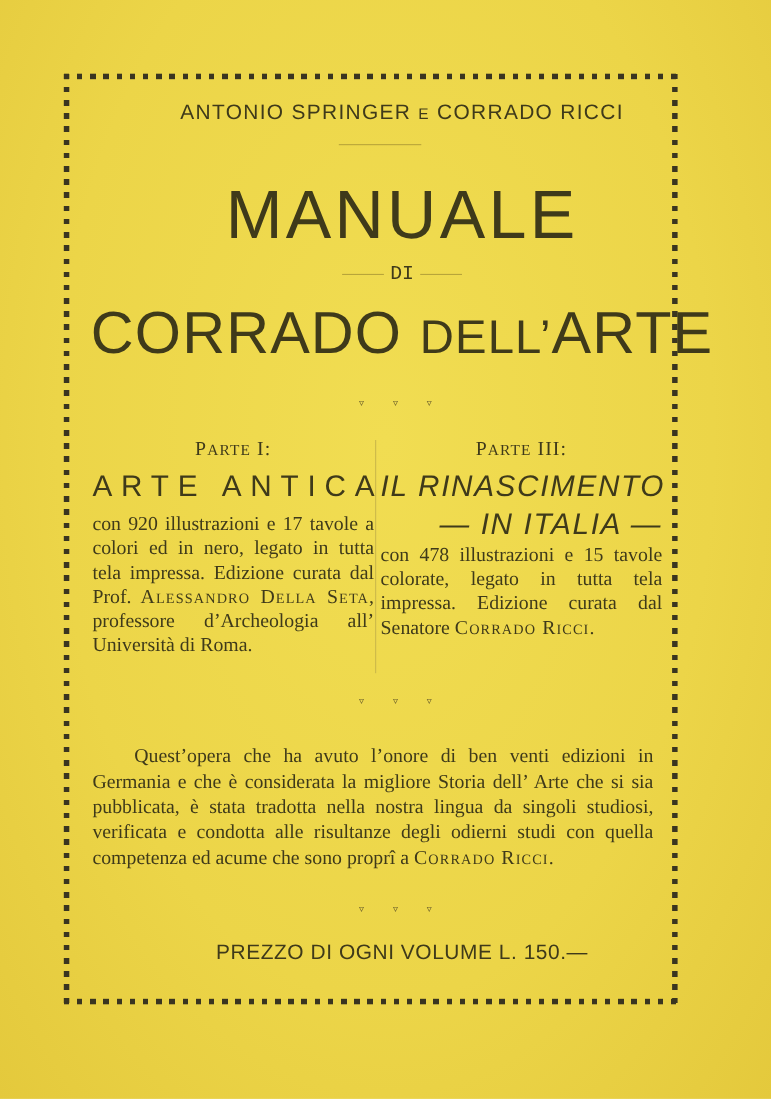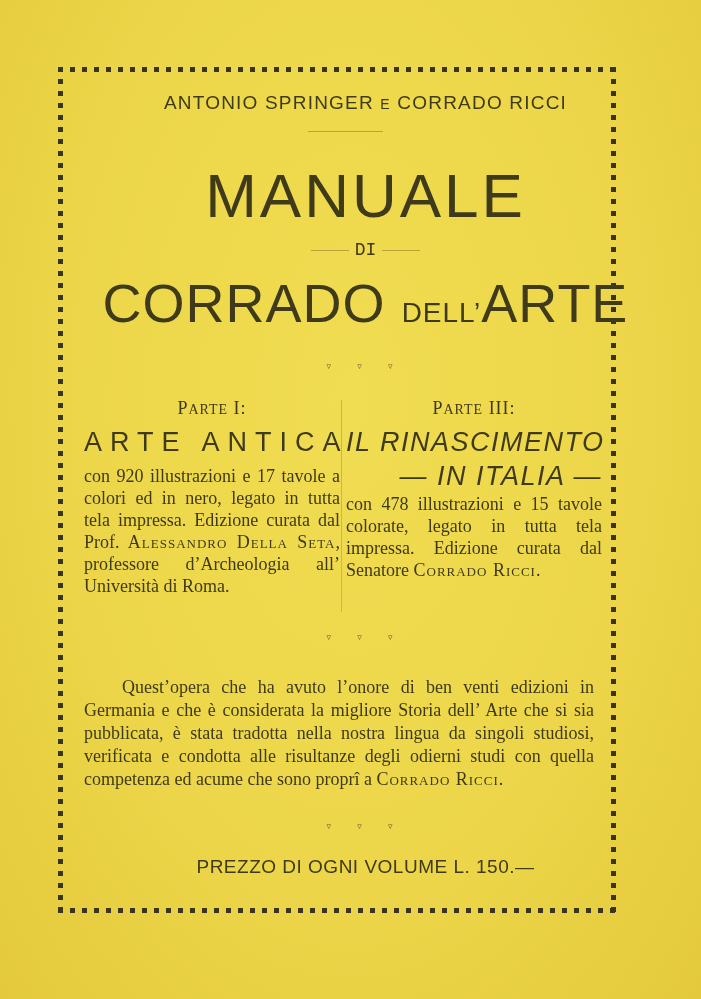--- a/index.html
+++ b/index.html
@@ -28,21 +28,21 @@
   .abs { position: absolute; }
   .center { left: 15px; width: 701px; text-align: center; }
 
   .authors { top: 92px; font-size: 19px; letter-spacing: 1.2px; font-family: "Liberation Sans", sans-serif; font-weight: 400; }
   .authors .sm { font-size: 14px; }
   .rule1 { top: 131px; left: 308px; width: 75px; height: 1px; background: #b8a53a; }
   .title1 { top: 160px; font-size: 62px; letter-spacing: 3px; font-family: Liberation Sans, sans-serif; }
   .di-line { top: 240px; font-size: 18px; font-family: Liberation Mono, monospace; }
   .di-line .dash { display: inline-block; width: 38px; height: 1px; background: #b8a53a; vertical-align: middle; margin: 0 6px; }
   .title2 { top: 272px; font-size: 54px; letter-spacing: 1px; font-family: "Liberation Sans", sans-serif; }
-  .title2 .sc { font-size: 28px; text-align: right; }
+  .title2 .sc { font-size: 43px; text-align: right; }
   .orn { font-size: 9px; letter-spacing: 12px; color: #6a5e2a; }
   .orn1 { top: 361px; }
   .orn2 { top: 632px; }
   .orn3 { top: 821px; }
 
   .col { position: absolute; top: 398px; width: 256px; }
   .col.left { left: 84px; }
   .col.right { left: 346px; }
   .vline { position: absolute; left: 341px; top: 400px; width: 1px; height: 212px; background: #cbb84a; }
   .parte { text-align: center; font-size: 18px; letter-spacing: 1px; }

